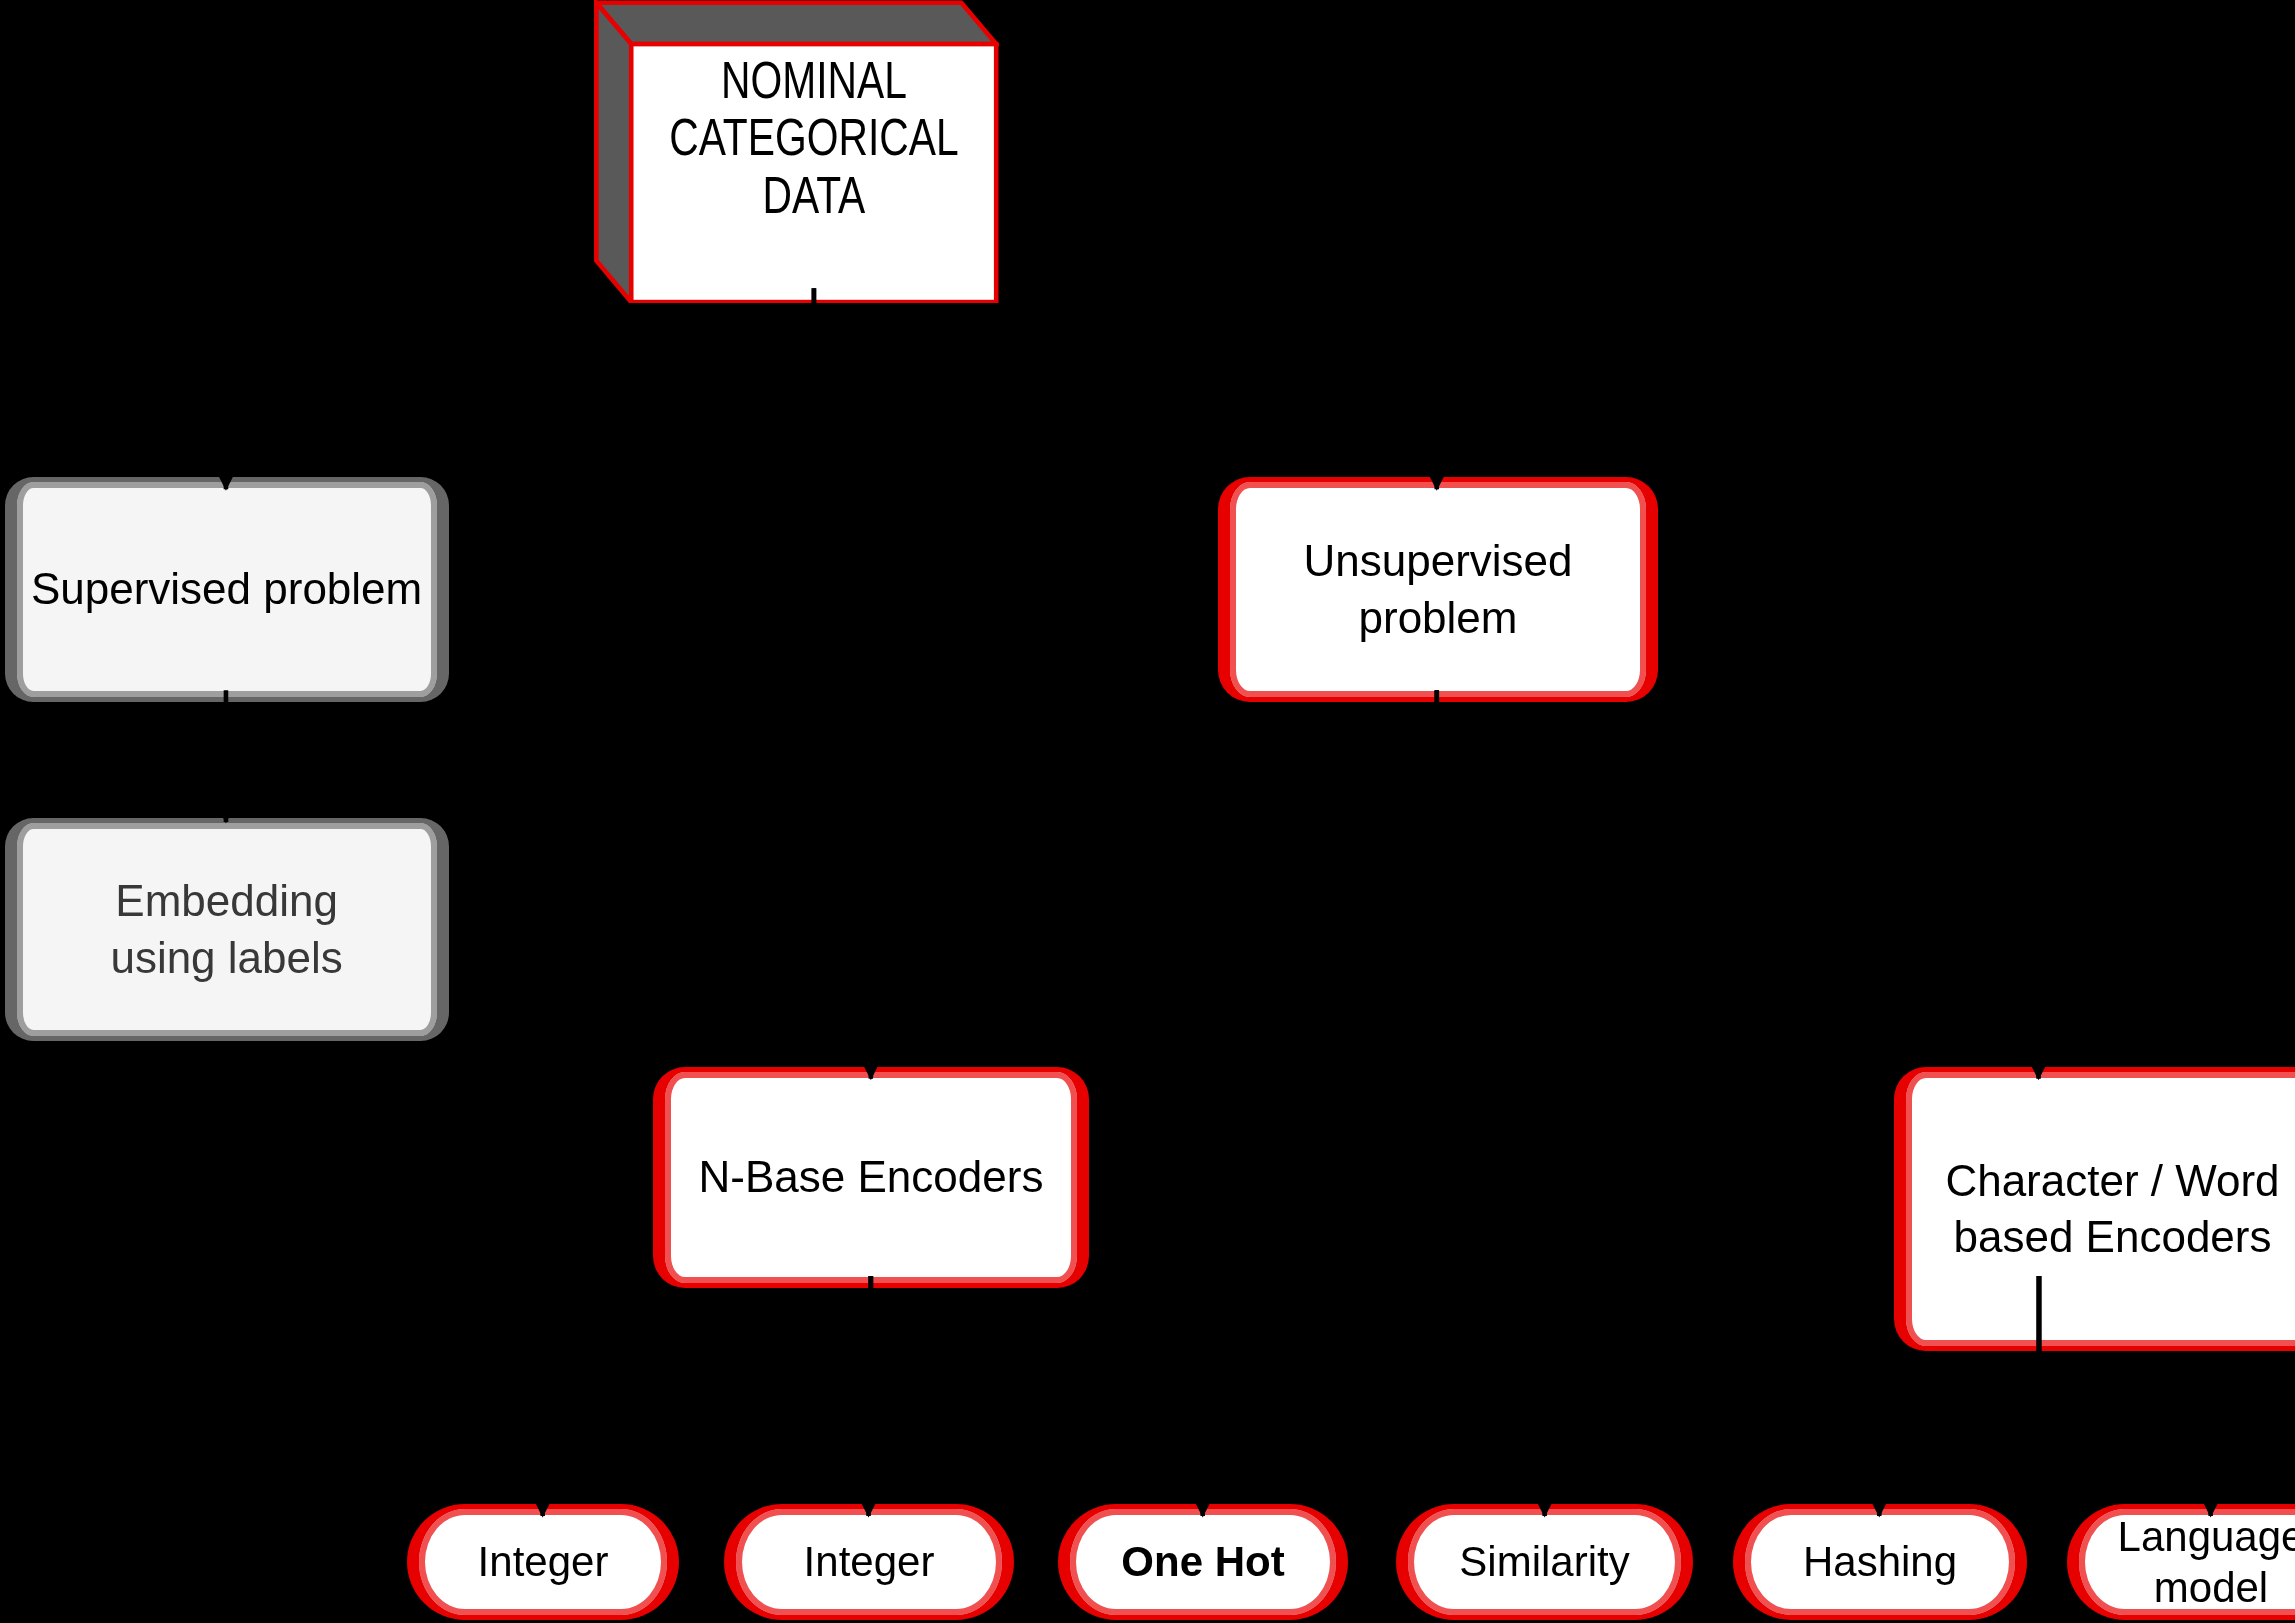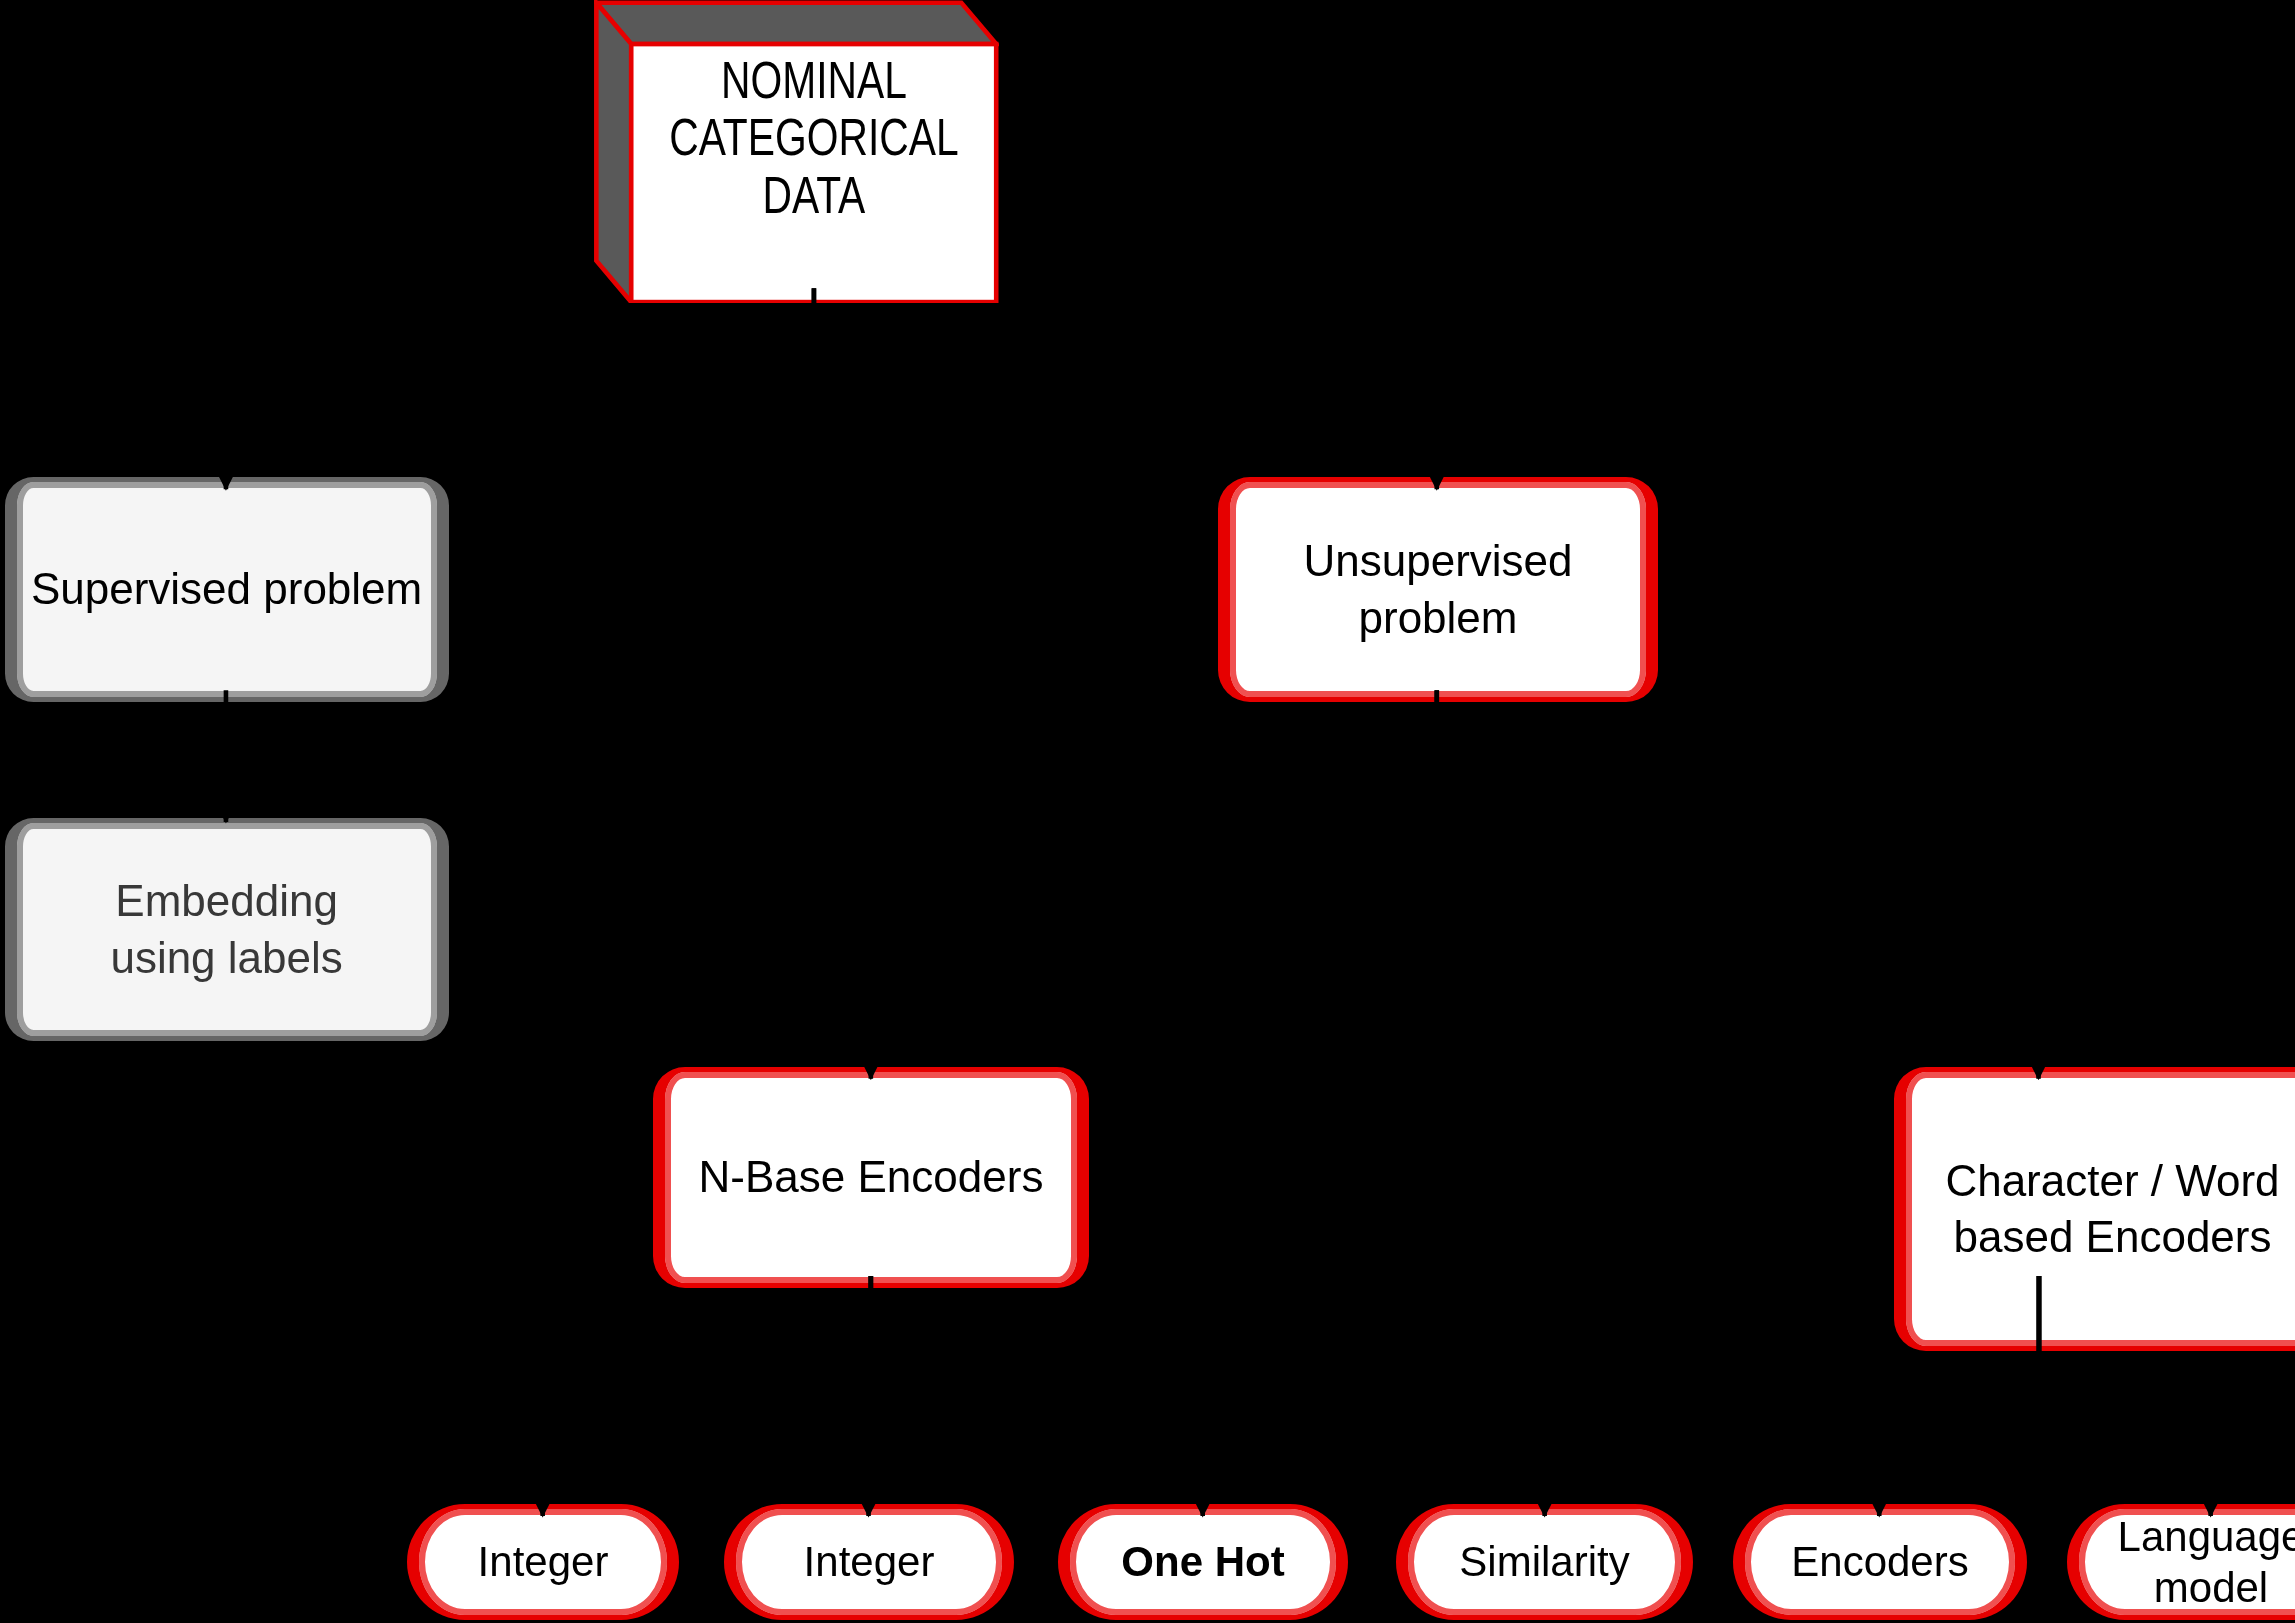--- a/index.html
+++ b/index.html
@@ -127,21 +127,21 @@
   <div class="node redbox pill" id="pill-binary">
     <span class="label">Integer</span>
   </div>
   <div class="node redbox pill" id="pill-onehot">
     <span class="label">One Hot</span>
   </div>
   <div class="node redbox pill" id="pill-similarity">
     <span class="label">Similarity</span>
   </div>
   <div class="node redbox pill" id="pill-hashing">
-    <span class="label">Encoders</span>
+    <span class="label">Hashing</span>
   </div>
   <div class="node redbox pill" id="pill-langmodel">
     <span class="label">Language
 model</span>
   </div>
 
   <svg class="layer" width="2835" height="1623" viewBox="0 0 6176 3536" fill="none">
     <defs>
       <marker id="arrow" viewBox="0 0 10 10" refX="9" refY="5" markerWidth="3.4" markerHeight="3.4" orient="auto-start-reverse">
         <path d="M0,0 L10,5 L0,10 z" fill="#000000"></path>

